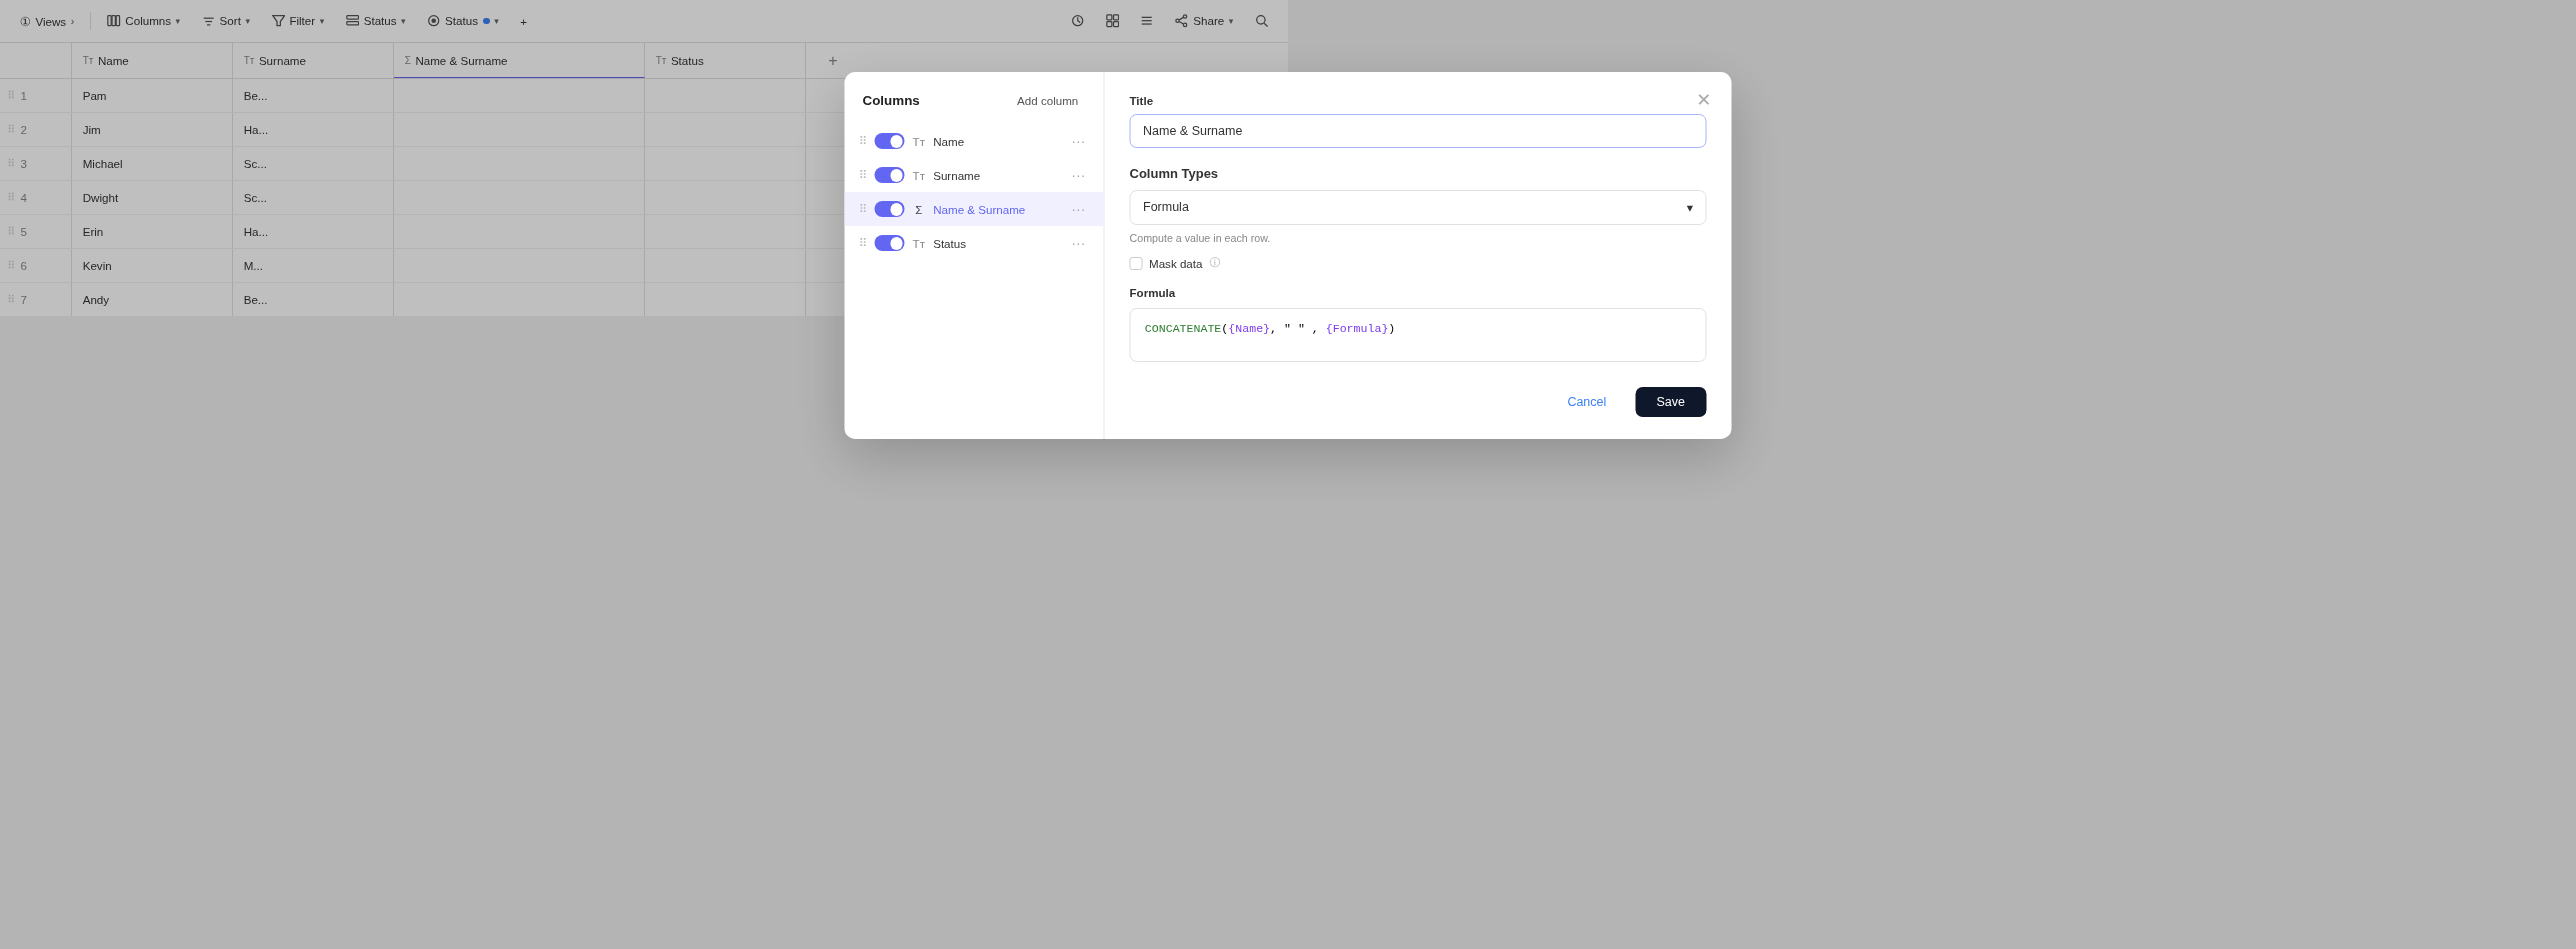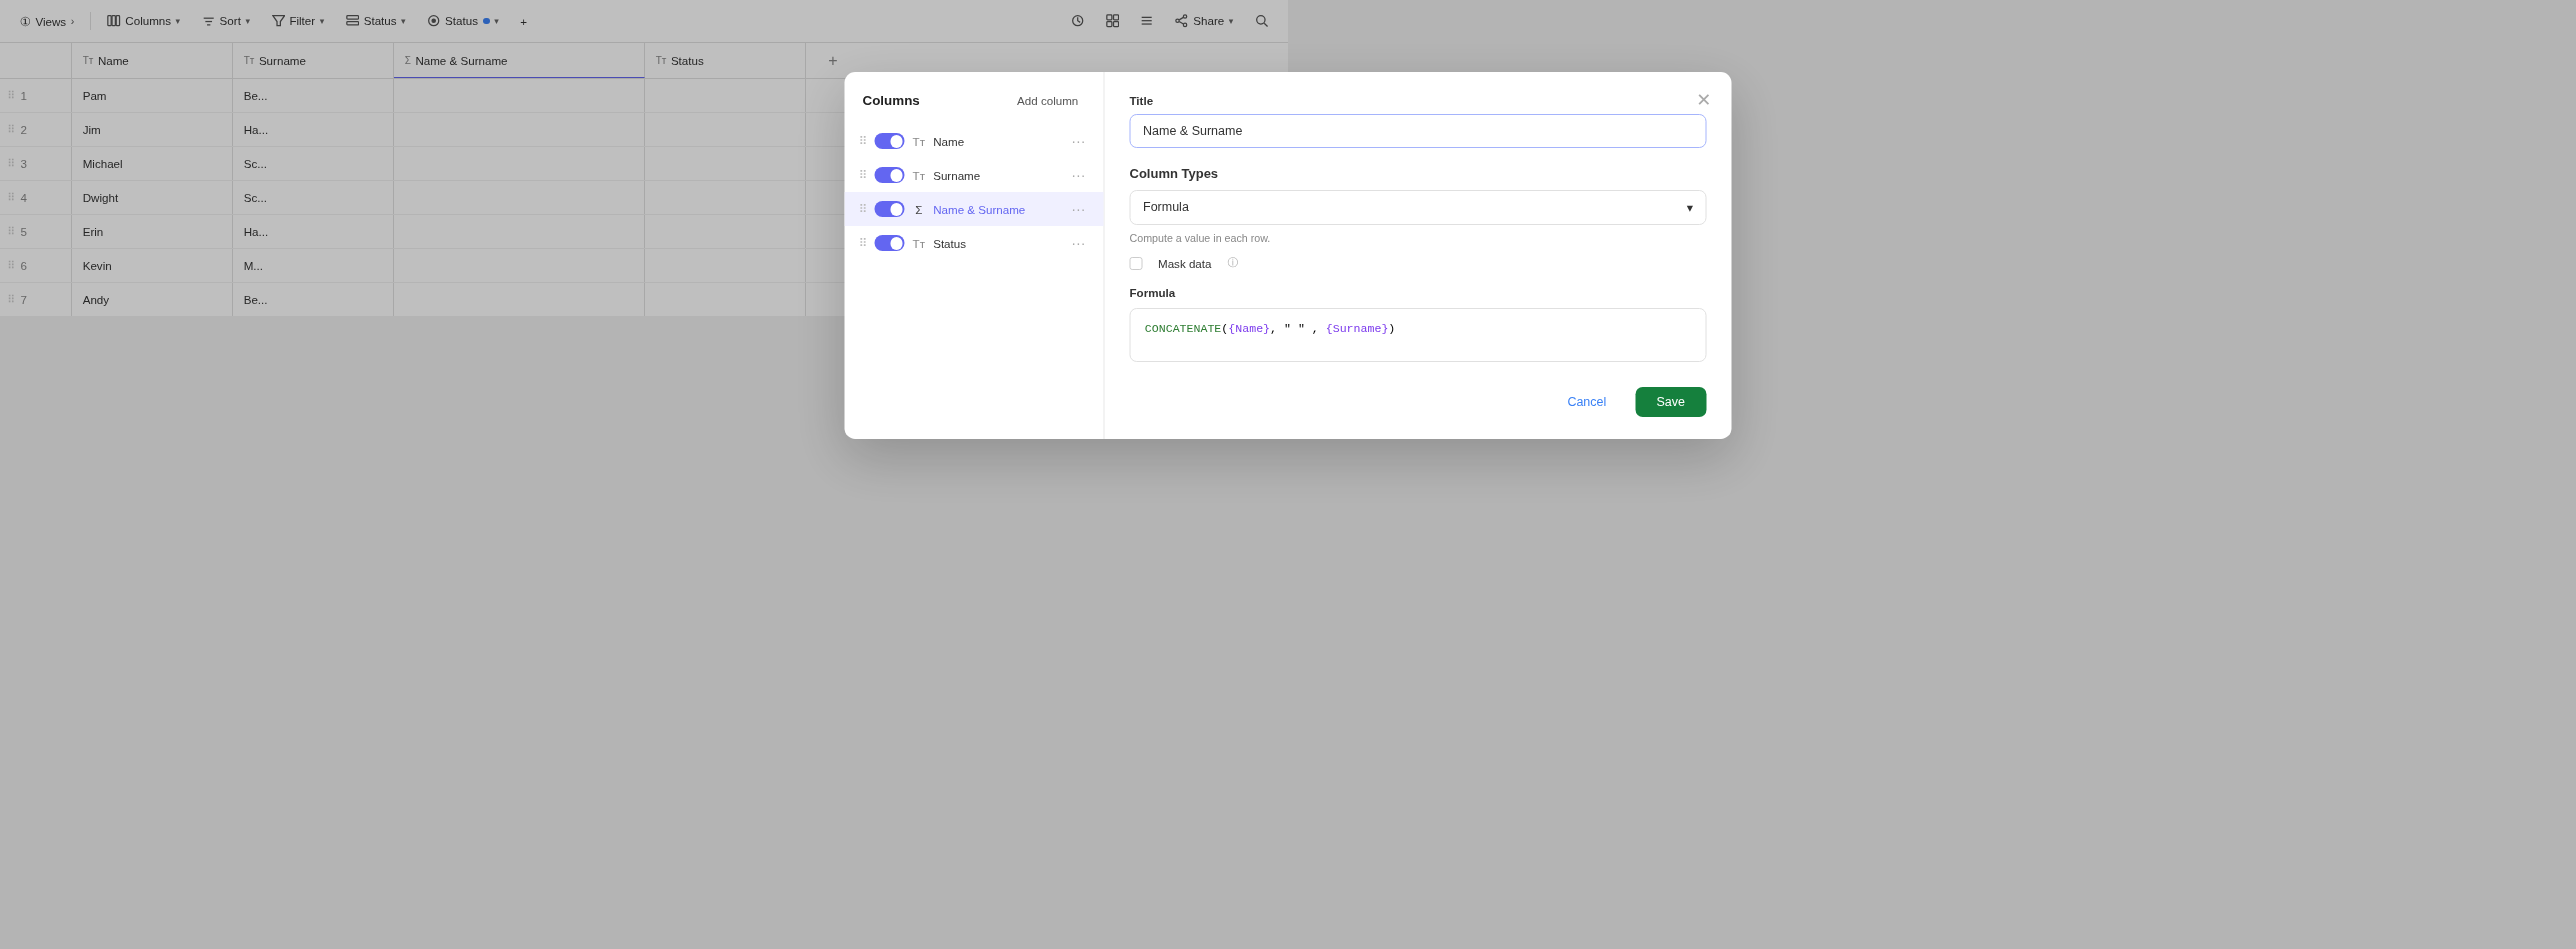--- a/index.html
+++ b/index.html
@@ -136,21 +136,21 @@
     }
     .section-gap { height: 18px; }
     .col-types-label { font-size: 13px; font-weight: 600; color: #333; margin-bottom: 9px; }
     .col-type-select {
       width: 100%; padding: 9px 12.5px; border: 1.3px solid #e0e0e0;
       border-radius: 7.2px; font-size: 12.5px; color: #333; background: #fff;
       display: flex; align-items: center; justify-content: space-between;
       cursor: pointer;
     }
     .compute-hint { font-size: 10.7px; color: #888; margin-top: 7.2px; }
-    .mask-row { display: flex; align-items: center; gap: 16px; margin-top: 12.5px; }
+    .mask-row { display: flex; align-items: center; gap: 7px; margin-top: 12.5px; }
     .checkbox { width: 12.5px; height: 12.5px; border: 1.3px solid #ccc; border-radius: 2.7px; background: #fff; cursor: pointer; }
     .mask-label { font-size: 11.6px; color: #333; }
     .info-icon { color: #aaa; font-size: 10.7px; }
     .formula-section { margin-top: 16px; }
     .formula-label { font-size: 11.6px; font-weight: 600; color: #333; margin-bottom: 9px; }
     .formula-box {
       border: 1.3px solid #e0e0e0; border-radius: 7.2px; padding: 12.5px 14.3px;
       font-size: 11.6px; font-family: 'Courier New', monospace; background: #fff;
       min-height: 54px;
     }
@@ -160,21 +160,21 @@
 
     .modal-footer {
       display: flex; align-items: center; justify-content: flex-end;
       gap: 10.7px; margin-top: 25px;
     }
     .cancel-btn {
       padding: 8px 18px; border: none; background: none;
       font-size: 12.5px; color: #3b82f6; cursor: pointer; border-radius: 7.2px;
     }
     .save-btn {
-      padding: 8px 21.5px; border: none; background: #15803d;
+      padding: 8px 21.5px; border: none; background: #0f172a;
       color: #fff; font-size: 12.5px; font-weight: 500; cursor: pointer;
       border-radius: 7.2px;
     }
   </style>
 </head>
 <body>
 
 <div class="toolbar">
   <div class="toolbar-item">
     <span style="font-size:12.5px;">①</span>
@@ -411,21 +411,21 @@
 
     <div class="mask-row">
       <div class="checkbox"></div>
       <span class="mask-label">Mask data</span>
       <span class="info-icon">ⓘ</span>
     </div>
 
     <div class="formula-section">
       <div class="formula-label">Formula</div>
       <div class="formula-box">
-        <span class="formula-func">CONCATENATE</span><span>(</span><span class="formula-field-name">{Name}</span><span>, " " , </span><span class="formula-field-surname">{Surname}</span><span>)</span>
+        <span class="formula-func">CONCATENATE</span><span>(</span><span class="formula-field-name">{Name}</span><span>, " " , </span><span class="formula-field-surname">{Formula}</span><span>)</span>
       </div>
     </div>
 
     <div class="modal-footer">
       <button class="cancel-btn">Cancel</button>
       <button class="save-btn">Save</button>
     </div>
   </div>
 </div>
 

